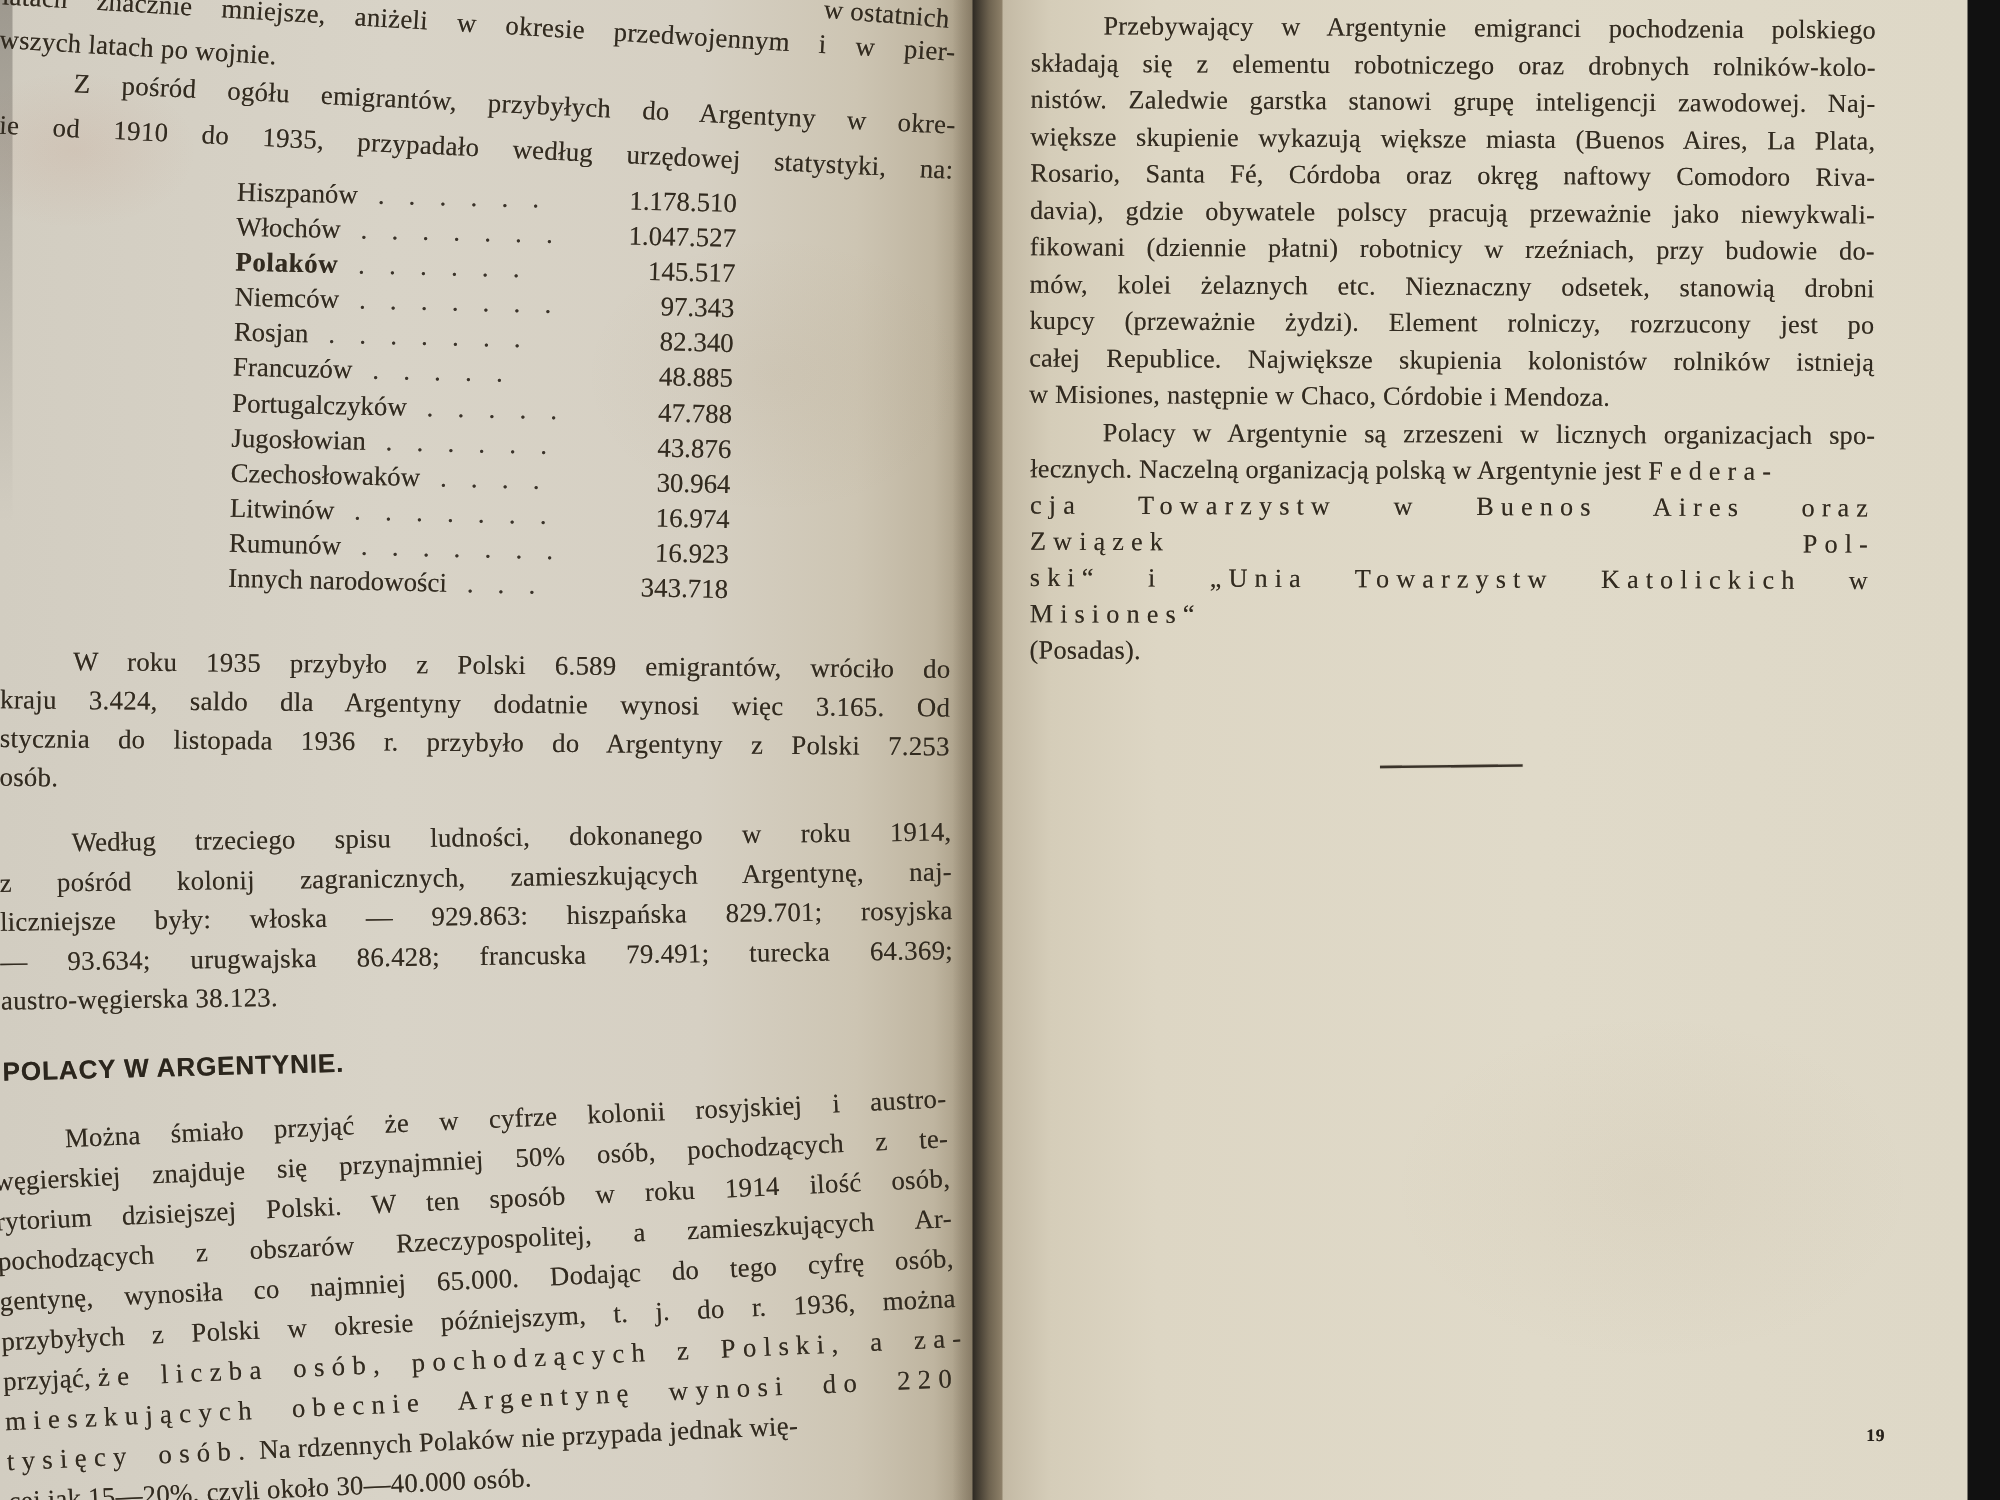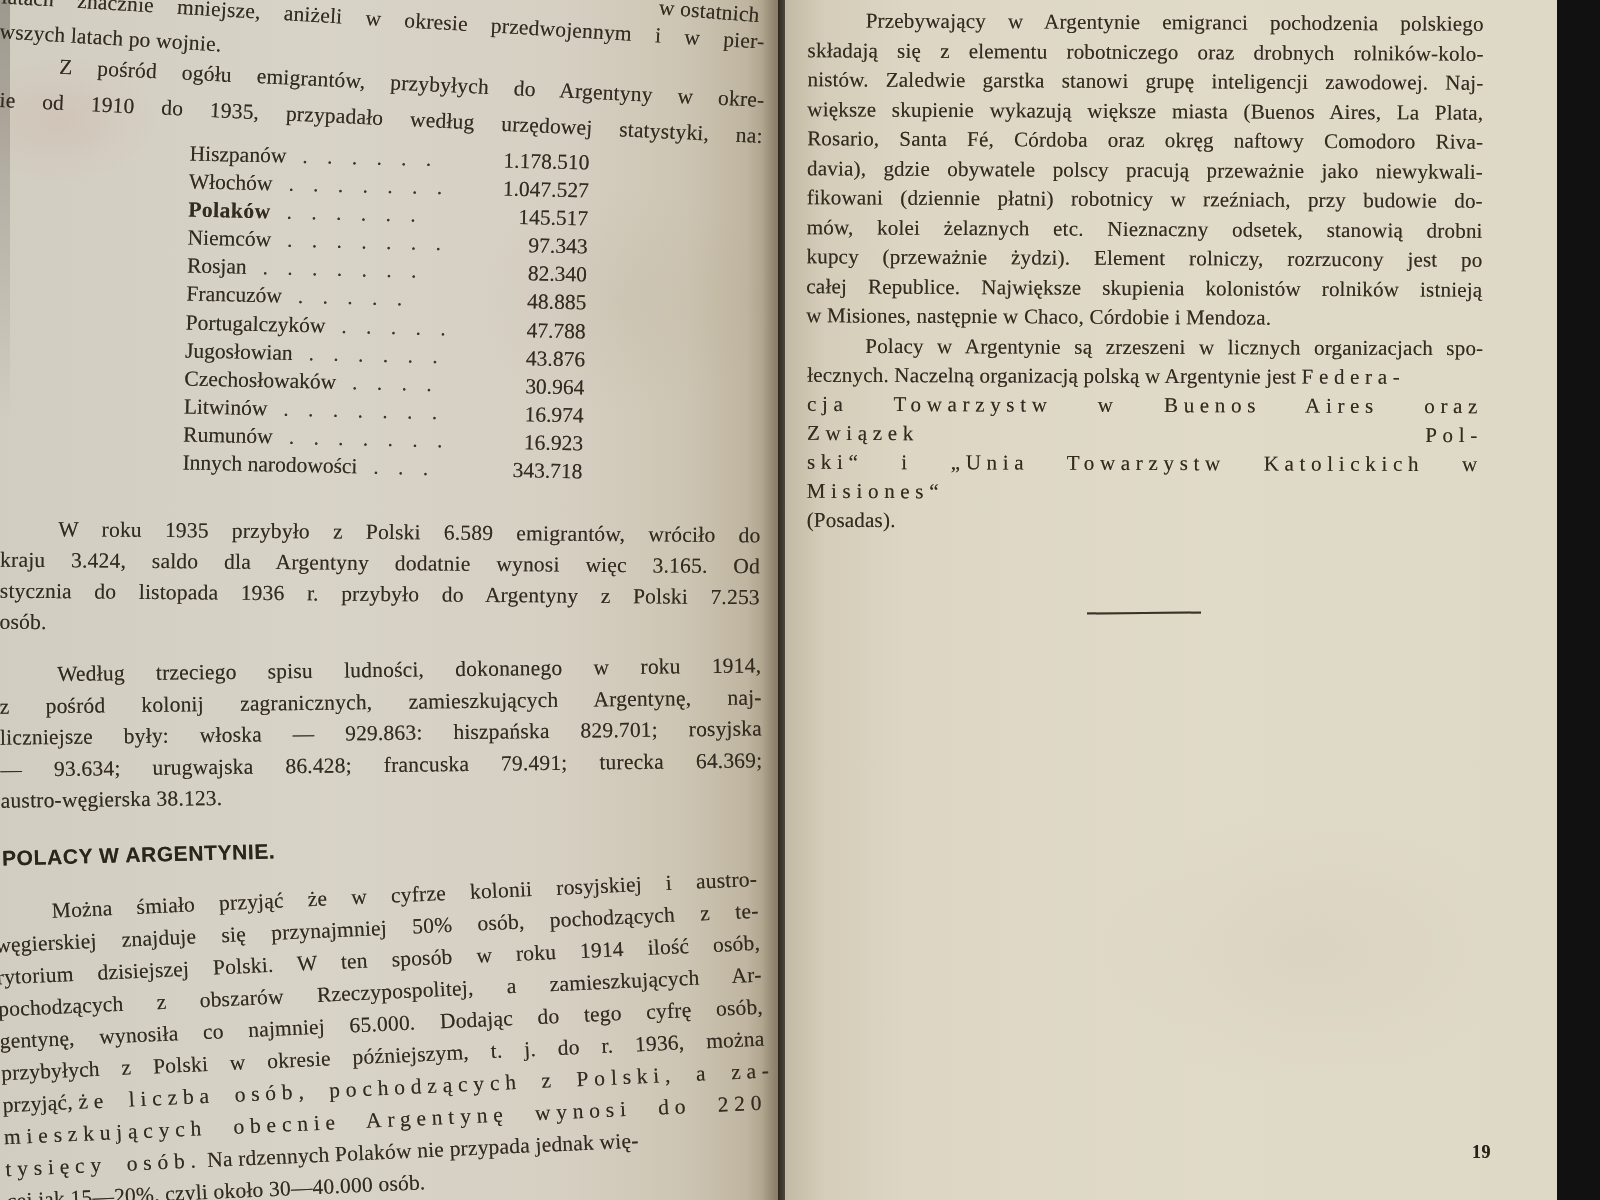--- a/index.html
+++ b/index.html
@@ -24,21 +24,21 @@
   }
   
   .gutter{
     position:absolute;top:0;left:762px;width:70px;height:1200px;
     background:linear-gradient(90deg,
       rgba(90,78,60,0) 0%, rgba(90,78,60,.35) 22%,
       #6e6350 42%, #8a7d66 55%, #b3a78e 70%, #cfc6b0 86%, rgba(207,198,176,0) 100%);
   }
   
   .page-right{
-    left:785px;width:772px;
+    left:802px;width:772px;
     background:
       radial-gradient(300px 200px at 520px 950px, rgba(140,110,70,.05), rgba(140,110,70,0) 70%),
       linear-gradient(90deg,#c3b9a4 0%,#d5cdb9 5%,#ddd6c4 16%,#e0dac9 55%,#ded8c7 100%);
   }
   
   .blk{position:absolute;}
   .line{
     font-size:21.5px;letter-spacing:.2px;white-space:nowrap;
     text-shadow:0 0 .5px rgba(45,35,22,.55);
   }
@@ -69,21 +69,21 @@
   .b-rp2{top:333px;left:22px;width:676px;line-height:29px;transform:rotate(0.2deg);}
   .b-rp3{top:468px;left:22px;width:676px;line-height:29px;}
   .page-right .line{font-size:21px;}
   .divider{
     position:absolute;top:612px;left:302px;width:114px;height:0;
     border-top:2px solid #3a332a;transform:rotate(-0.6deg);
     box-shadow:0 0 .6px rgba(45,35,22,.6);
   }
   .pagenum{
     position:absolute;top:1142px;right:66px;
-    font-size:18px;font-weight:700;letter-spacing:.5px;color:#26211a;
+    font-size:14px;font-weight:700;letter-spacing:.5px;color:#26211a;
     text-shadow:0 0 .5px rgba(45,35,22,.6);
   }
 </style>
 </head>
 <body>
 
 <div class="photo">
 
   <div class="page page-left">
 

